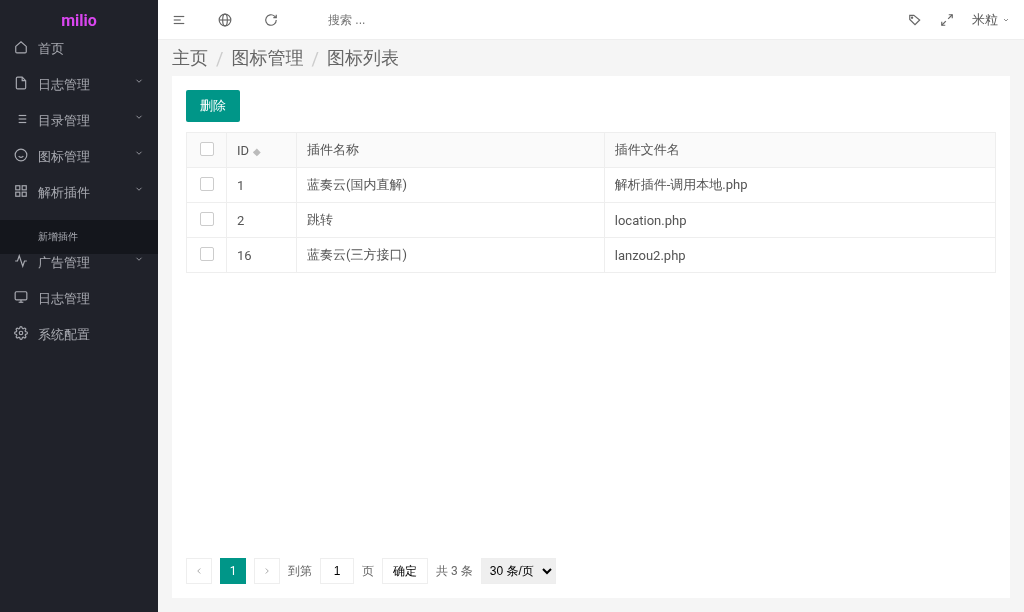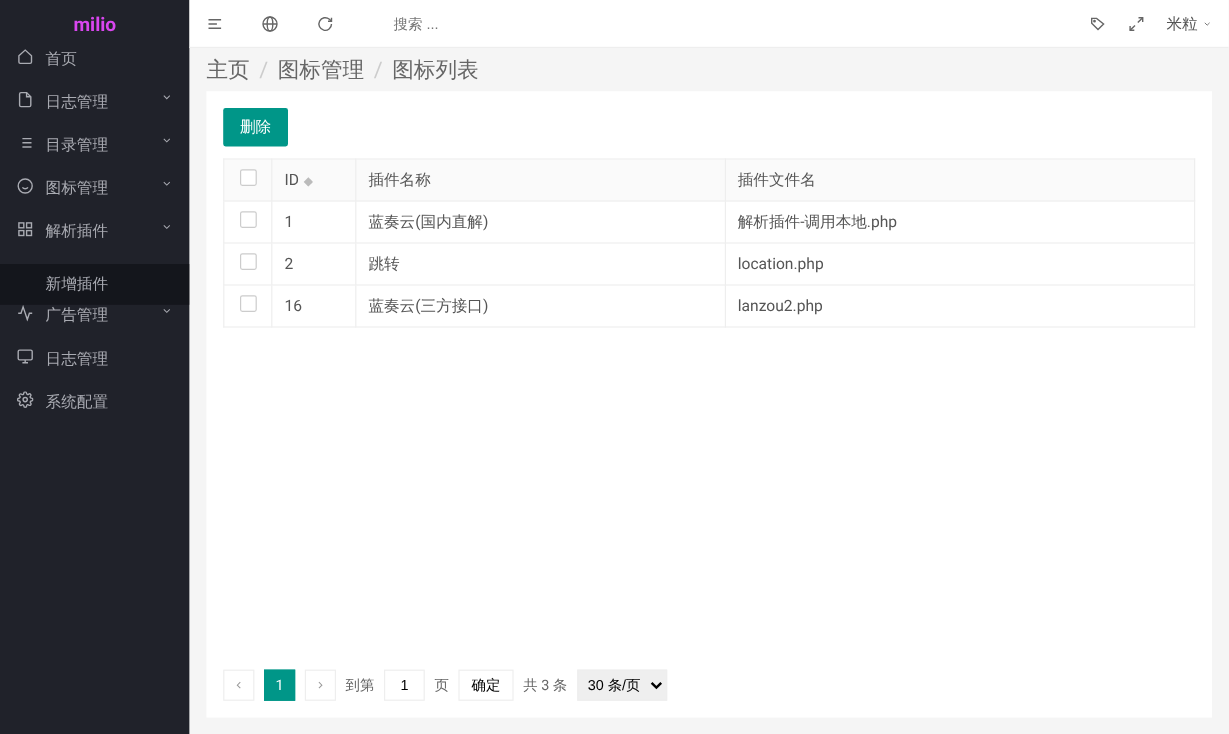--- a/index.html
+++ b/index.html
@@ -8,21 +8,21 @@
 
 
 .sidebar { width: 158px; background: #20222a; color: #ccc; display: flex; flex-direction: column; flex-shrink: 0; }
 .logo { height: 40px; display: flex; align-items: center; justify-content: center; font-weight: bold; font-size: 16px; color: #d946ef; }
 .menu { list-style: none; }
 .menu-item { display: flex; align-items: flex-start; height: 36px; padding: 0 14px; cursor: pointer; color: #a9abb2; font-size: 13px; }
 .menu-icon { width: 14px; height: 14px; margin-right: 10px; display: inline-flex; align-items: center; justify-content: center; }
 .menu-label { flex: 1; }
 .menu-arrow { width: 10px; height: 10px; }
 .submenu { list-style: none; background: #14161c; }
-.submenu-item { height: 34px; display: flex; align-items: center; padding-left: 38px; cursor: pointer; color: #a9abb2; font-size: 13px; }
+.submenu-item { height: 34px; display: flex; align-items: center; padding-left: 38px; cursor: pointer; color: #a9abb2; font-size: 10px; }
 .submenu-item.active { background: #009688; color: #fff; }
 .menu-item.expanded .menu-arrow { transform: rotate(180deg); }
 
 
 .main { flex: 1; display: flex; flex-direction: column; background: #f5f5f5; }
 .header { height: 40px; background: #fff; display: flex; align-items: center; padding: 0 14px; border-bottom: 1px solid #eee; }
 .header-left { display: flex; align-items: center; gap: 32px; }
 .header-icon { width: 14px; height: 14px; color: #666; cursor: pointer; display: inline-flex; align-items: center; }
 .search-input { border: none; outline: none; font-size: 12px; color: #999; margin-left: 18px; width: 120px; }
 .header-right { margin-left: auto; display: flex; align-items: center; gap: 18px; }

